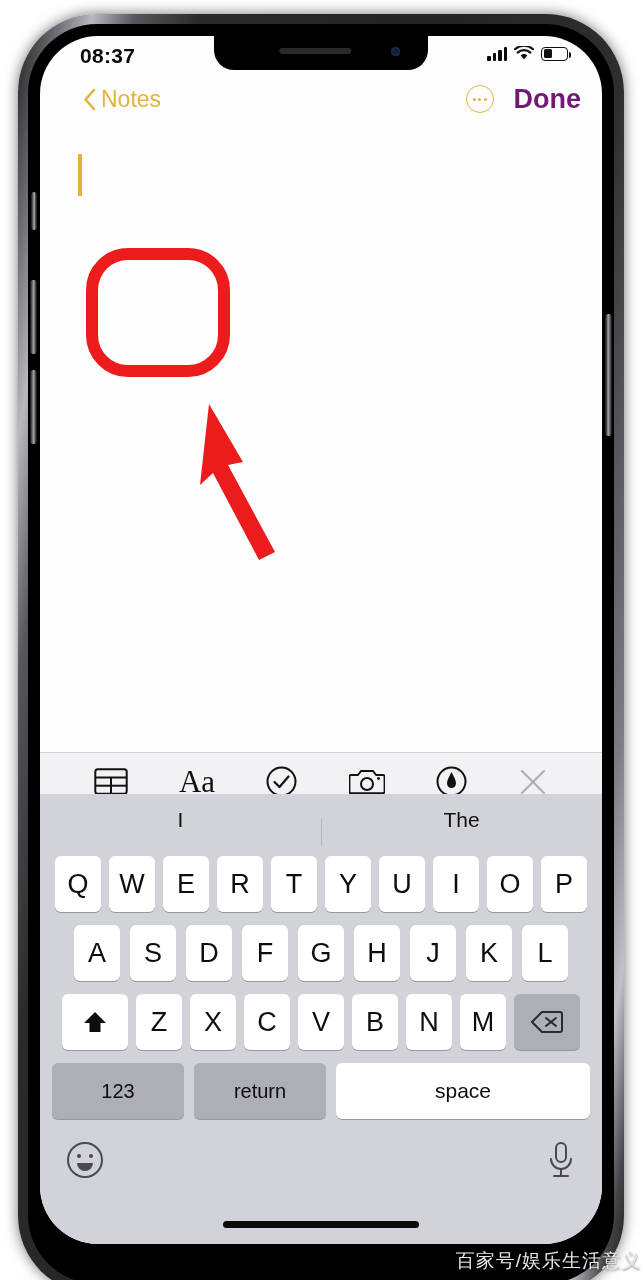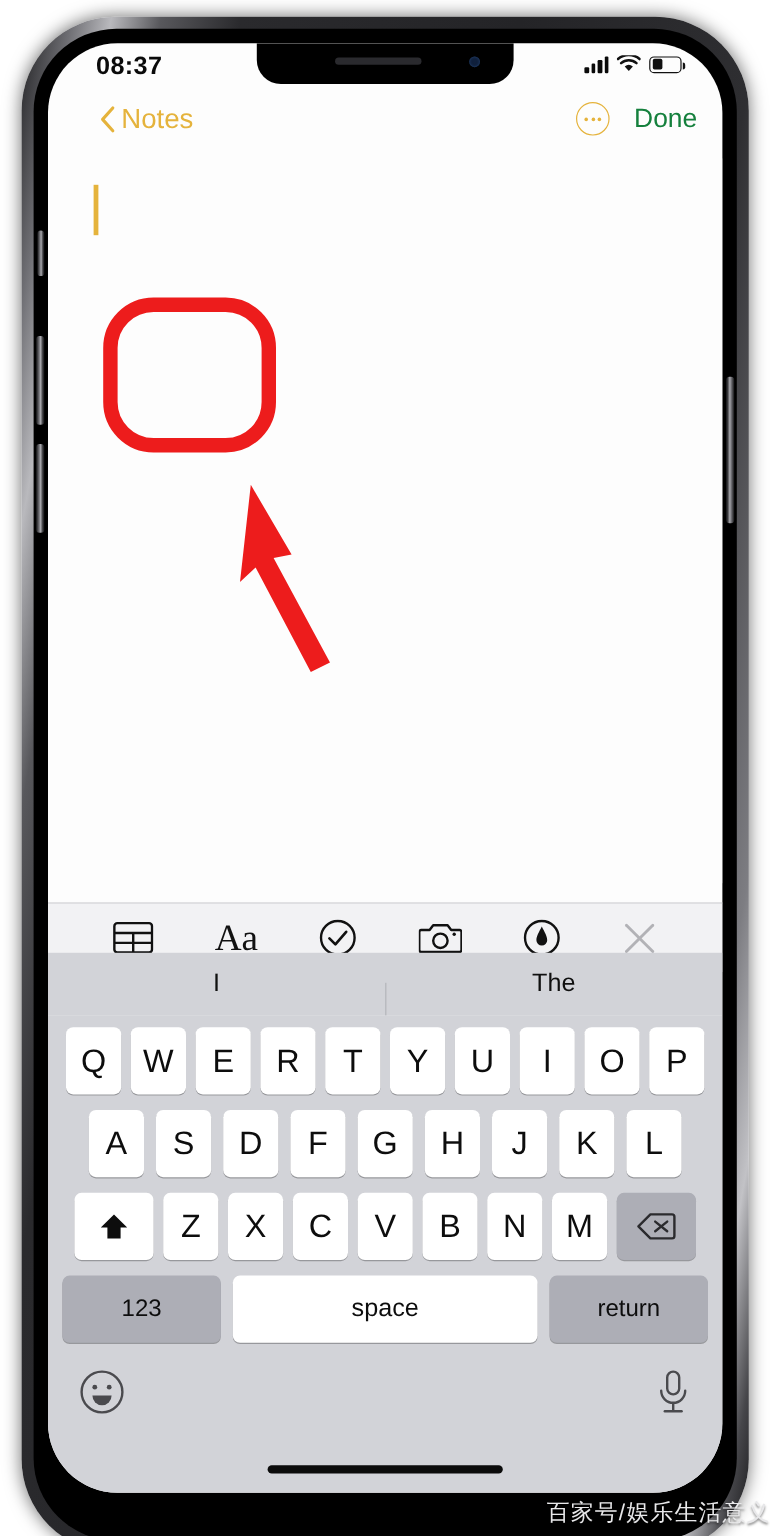--- a/index.html
+++ b/index.html
@@ -115,21 +115,21 @@
     color: #E5B33C; font-size: 23px;
   }
   #nav-spacer { flex: 1; }
   #more-button {
     width: 28px; height: 28px; border-radius: 50%;
     border: 1.8px solid #E5B33C;
     display: flex; align-items: center; justify-content: center;
     gap: 2.5px; margin-right: 20px;
   }
   #more-button span { width: 3px; height: 3px; border-radius: 50%; background: #E5B33C; }
-  #done-button { color: #15803d; font-size: 22px; font-weight: normal; }
+  #done-button { color: #701a75; font-size: 27px; font-weight: bold; }
 
   
   #note-body {
     position: absolute; left: 0; top: 96px;
     width: 100%; height: 604px;
     background: #fdfdfd;
   }
   #text-cursor {
     position: absolute; left: 38px; top: 22px;
     width: 4px; height: 42px; background: #E5B33C;
@@ -364,22 +364,22 @@
         <div class="key key-grey key-backspace">
           <svg width="34" height="24" viewBox="0 0 34 24">
             <path d="M12 2 H30 a2 2 0 0 1 2 2 v16 a2 2 0 0 1 -2 2 H12 L2 12 Z" fill="none" stroke="#2b2b2e" stroke-width="2" stroke-linejoin="round"></path>
             <line x1="16" y1="8" x2="26" y2="16" stroke="#2b2b2e" stroke-width="2" stroke-linecap="round"></line>
             <line x1="26" y1="8" x2="16" y2="16" stroke="#2b2b2e" stroke-width="2" stroke-linecap="round"></line>
           </svg>
         </div>
       </div>
       <div class="key-row" id="row-bottom">
         <div class="key key-grey key-123">123</div>
+        <div class="key key-grey key-return">return</div>
         <div class="key key-space">space</div>
-        <div class="key key-grey key-return">return</div>
       </div>
 
       <div id="kb-footer">
         <svg width="38" height="38" viewBox="0 0 38 38">
           <circle cx="19" cy="19" r="17" fill="none" stroke="#4a4a4e" stroke-width="2"></circle>
           <circle cx="13" cy="15" r="2" fill="#4a4a4e"></circle>
           <circle cx="25" cy="15" r="2" fill="#4a4a4e"></circle>
           <path d="M11 22 a8 8 0 0 0 16 0 Z" fill="#4a4a4e"></path>
         </svg>
         <svg width="30" height="40" viewBox="0 0 30 40">

